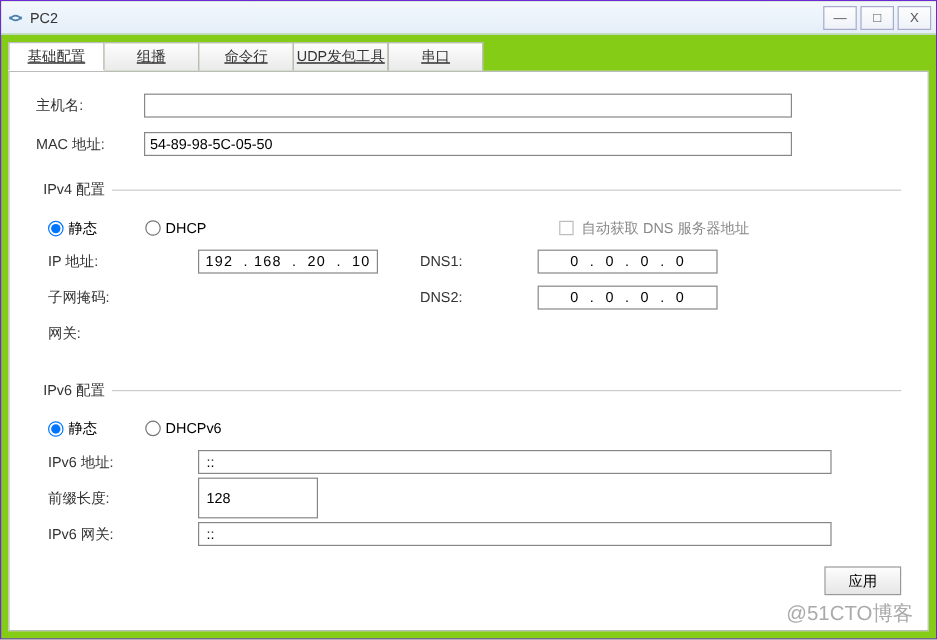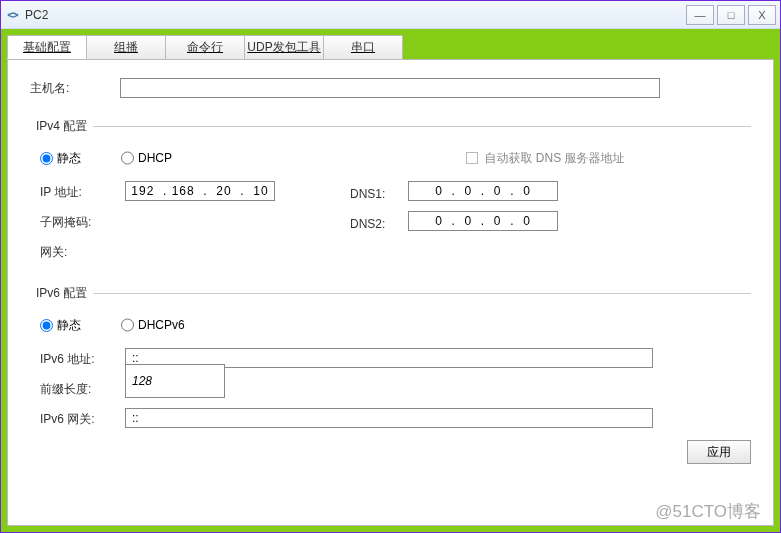--- a/index.html
+++ b/index.html
@@ -12,34 +12,34 @@
     .content-wrap { padding: 6px; height: calc(100% - 28px); }
     .tabs { display: flex; text-decoration: underline; }
     .tab { width: 80px; height: 24px; border: 1px solid #bbb; border-bottom: none; background: linear-gradient(#fdfdfd,#eaeaea); display: flex; align-items: center; justify-content: center; color: #333; margin-right: -1px; cursor: pointer; }
     .tab.active { background: #fff; border-bottom: 1px solid #fff; position: relative; z-index: 2; }
     .tab-panel { border: 1px solid #bbb; height: calc(100% - 24px); padding: 18px 22px 10px 22px; background: #fff; position: relative; }
     .row { display: flex; align-items: center; margin-bottom: 12px; }
     .lbl { width: 90px; color: #333; }
     .wide-input { flex: 1; max-width: 540px; height: 20px; border: 1px solid #888; padding: 0 4px; background: #fff; }
     fieldset { border: 1px solid #ccc; border-left: none; border-right: none; border-bottom: none; padding: 10px 0 4px 0; margin-top: 20px; }
     legend { padding: 0 6px; color: #333; }
-    .config-row { display: flex; align-items: flex-end; padding-left: 10px; height: 30px; }
+    .config-row { display: flex; align-items: center; padding-left: 10px; height: 30px; gap: 40px; }
     .config-lbl { width: 85px; color: #333; }
     .radio-group { display: flex; align-items: center; padding-left: 10px; height: 26px; }
     .radio-item { display: flex; margin-right: 40px; cursor: pointer; }
     .radio-item input { margin-right: 4px; }
     .ip-input { width: 150px; height: 20px; border: 1px solid #888; text-align: center; background: #fff; padding: 0 4px; letter-spacing: 1px; }
     .ipv4-cols { display: flex; }
     .ipv4-left { width: 310px; }
     .ipv4-right { flex: 1; }
     .chk-line { display: flex; align-items: center; color: #888; height: 26px; justify-content: center; }
     .chk { width: 12px; height: 12px; border: 1px solid #bbb; margin-right: 6px; background: #fff; }
     .dns-lbl { width: 58px; color: #333; }
     .ipv6-input { width: 528px; height: 20px; border: 1px solid #888; padding: 0 6px; background: #fff; }
-    .short-input { width: 100px; height: 20px; border: 1px solid #888; text-align: left; padding: 16px 6px; background: #fff; font-style: italic; }
+    .short-input { width: 100px; height: 20px; border: 1px solid #888; text-align: left; padding: 16px 6px; background: #fff; }
     .apply-row { display: flex; justify-content: flex-end; padding-top: 8px; }
     .btn-apply { width: 64px; height: 24px; border: 1px solid #999; background: linear-gradient(#fdfdfd,#e6e6e6); cursor: pointer; margin-left: 20px; }
     .watermark { position: absolute; right: 12px; bottom: 2px; color: #aaa; font-size: 17px; pointer-events: none; }
   </style>
 </head>
 <body>
 
 <div class="window">
   <div class="titlebar">
     <div class="title-icon">
@@ -59,20 +59,24 @@
       <div class="tab">组播</div>
       <div class="tab">命令行</div>
       <div class="tab">UDP发包工具</div>
       <div class="tab">串口</div>
     </div>
 
     <div class="tab-panel">
       <div class="row">
         <span class="lbl">主机名:</span>
         <input class="wide-input" value="" style="">
+      </div>
+      <div class="row">
+        <span class="lbl">MAC 地址:</span>
+        <input class="wide-input" value="54-89-98-5C-05-50" style="">
       </div>
 
       <fieldset>
         <legend>IPv4 配置</legend>
         <div class="ipv4-cols">
           <div class="ipv4-left">
             <div class="radio-group">
               <label class="radio-item">
                 <input type="radio" checked="" style="">
                 <span>静态</span>

